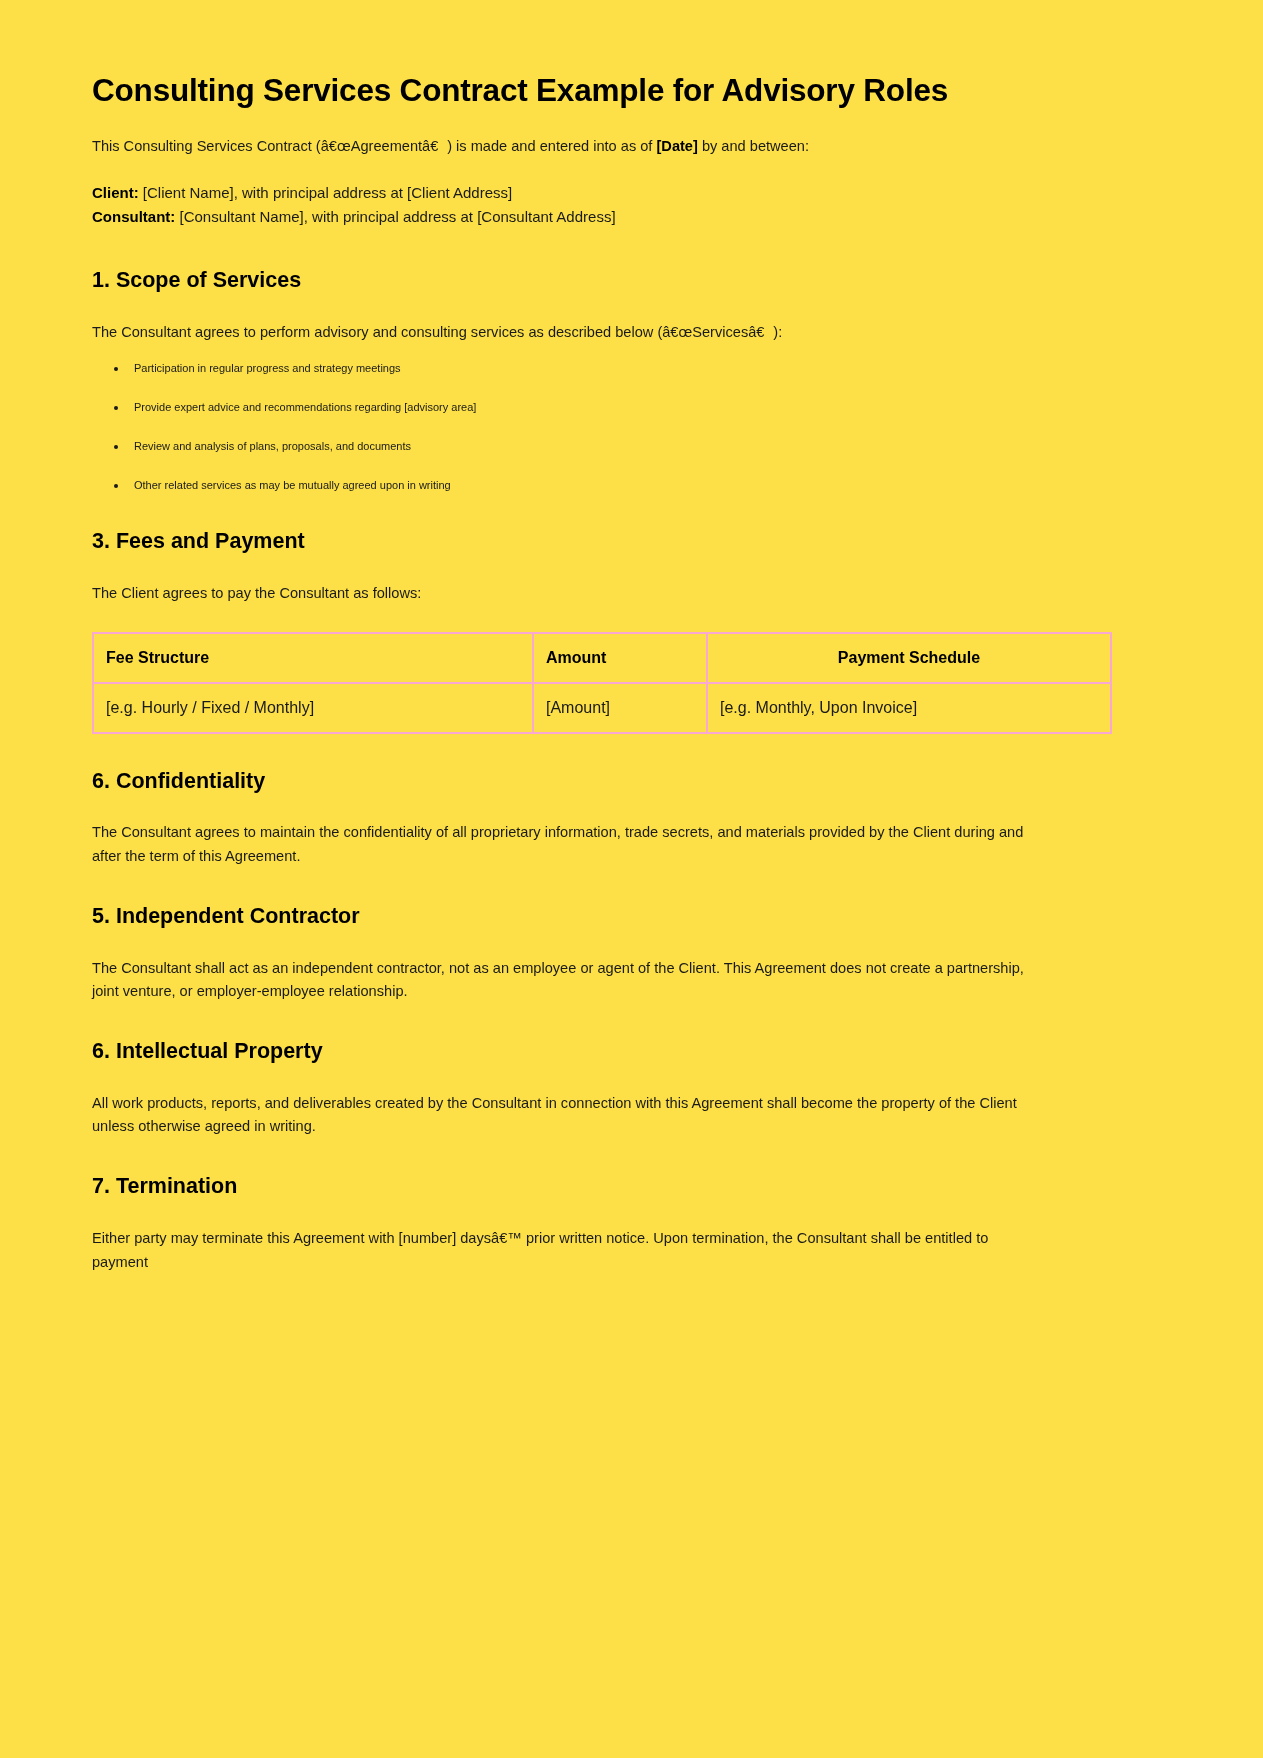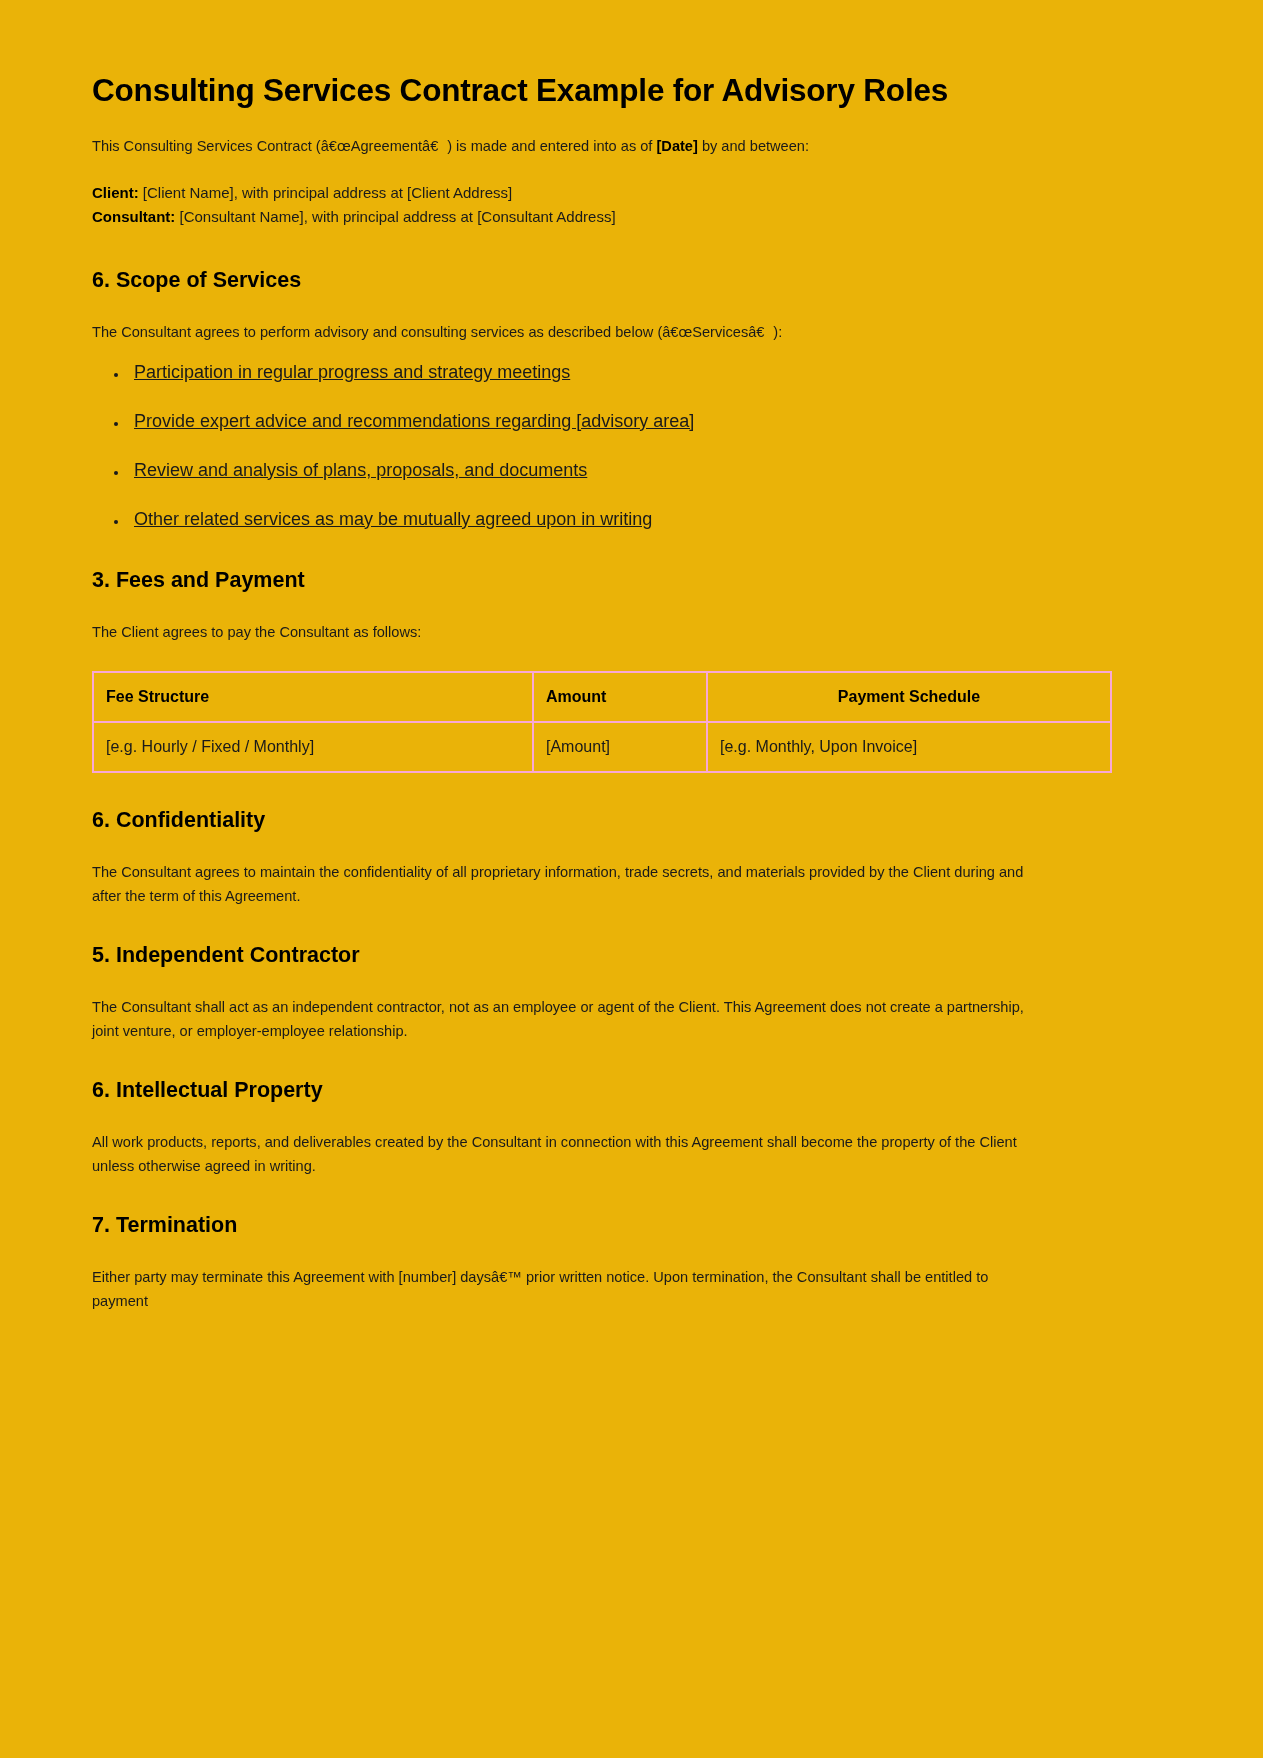--- a/index.html
+++ b/index.html
@@ -8,21 +8,21 @@
     background: #ffffff;
   }
   body {
     font-family: "Liberation Sans", sans-serif;
     color: #000000;
   }
   .page {
     position: relative;
     width: 1263px;
     height: 1758px;
-    background: #eab308;
+    background: #fde047;
     box-sizing: border-box;
     overflow: hidden;
   }
   .content {
     position: absolute;
     left: 92px;
     top: 72px;
     width: 940px;
   }
   h1.doc-title {
@@ -59,26 +59,25 @@
     font-weight: bold;
     color: #000;
   }
   b, strong { font-weight: bold; color: #000; }
   ul.bullets {
     margin: 14px 0 0 0;
     padding-left: 36px;
     list-style: disc;
   }
   ul.bullets li {
-    font-size: 18px;
+    font-size: 11px;
     line-height: 1.55;
     margin: 0 0 21px 0;
     color: #1a1a1a;
     padding-left: 6px;
-    text-decoration: underline;
   }
   ul.bullets li::marker { font-size: 12px; }
   table.fee-table {
     margin-top: 26px;
     border-collapse: collapse;
     width: 940px;
     table-layout: fixed;
   }
   table.fee-table th,
   table.fee-table td {
@@ -114,21 +113,21 @@
     <p class="body-text" style="margin-top:0;">
       <span>This Consulting Services Contract (â€œAgreementâ€) is made and entered into as of </span><b>[Date]</b><span> by and between:</span>
     </p>
 
     <p class="party-line">
       <span class="lbl">Client:</span><span> [Client Name], with principal address at [Client Address]</span><br>
       <span class="lbl">Consultant:</span><span> [Consultant Name], with principal address at [Consultant Address]</span>
     </p>
 
     <div class="sec-block">
-      <h2 class="section-heading first">6. Scope of Services</h2>
+      <h2 class="section-heading first">1. Scope of Services</h2>
       <p class="body-text">The Consultant agrees to perform advisory and consulting services as described below (â€œServicesâ€):</p>
       <ul class="bullets">
         <li>Participation in regular progress and strategy meetings</li>
         <li>Provide expert advice and recommendations regarding [advisory area]</li>
         <li>Review and analysis of plans, proposals, and documents</li>
         <li>Other related services as may be mutually agreed upon in writing</li>
       </ul>
     </div>
 
 

